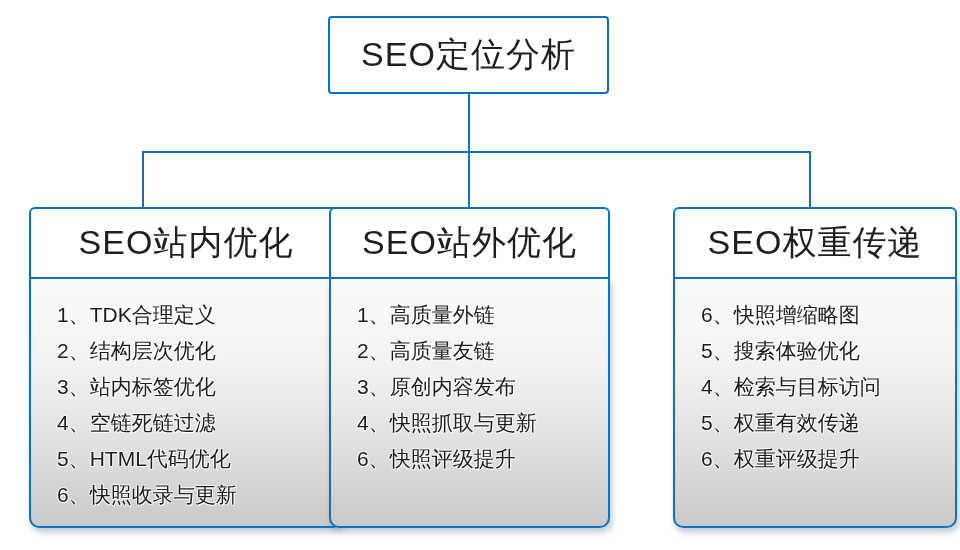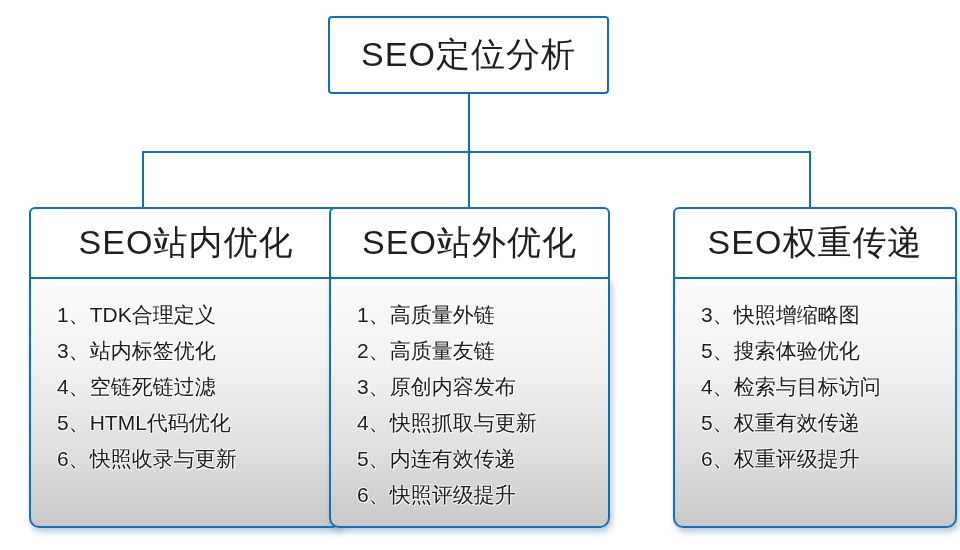--- a/index.html
+++ b/index.html
@@ -104,47 +104,47 @@
   <div class="node-root">
     <span class="title">SEO定位分析</span>
   </div>
 
   <div class="branch b1">
     <div class="branch-header">
       <span class="title">SEO站内优化</span>
     </div>
     <div class="branch-panel">
       <div class="list-item">1、TDK合理定义</div>
+      <div class="list-item">2、结构层次优化</div>
       <div class="list-item">3、站内标签优化</div>
       <div class="list-item">4、空链死链过滤</div>
       <div class="list-item">5、HTML代码优化</div>
       <div class="list-item">6、快照收录与更新</div>
     </div>
   </div>
 
   <div class="branch b2">
     <div class="branch-header">
       <span class="title">SEO站外优化</span>
     </div>
     <div class="branch-panel">
       <div class="list-item">1、高质量外链</div>
       <div class="list-item">2、高质量友链</div>
       <div class="list-item">3、原创内容发布</div>
       <div class="list-item">4、快照抓取与更新</div>
-      <div class="list-item">5、内连有效传递</div>
       <div class="list-item">6、快照评级提升</div>
     </div>
   </div>
 
   <div class="branch b3">
     <div class="branch-header">
       <span class="title">SEO权重传递</span>
     </div>
     <div class="branch-panel">
-      <div class="list-item">3、快照增缩略图</div>
+      <div class="list-item">6、快照增缩略图</div>
       <div class="list-item">5、搜索体验优化</div>
       <div class="list-item">4、检索与目标访问</div>
       <div class="list-item">5、权重有效传递</div>
       <div class="list-item">6、权重评级提升</div>
     </div>
   </div>
 
 </div>
 
 </body></html>

